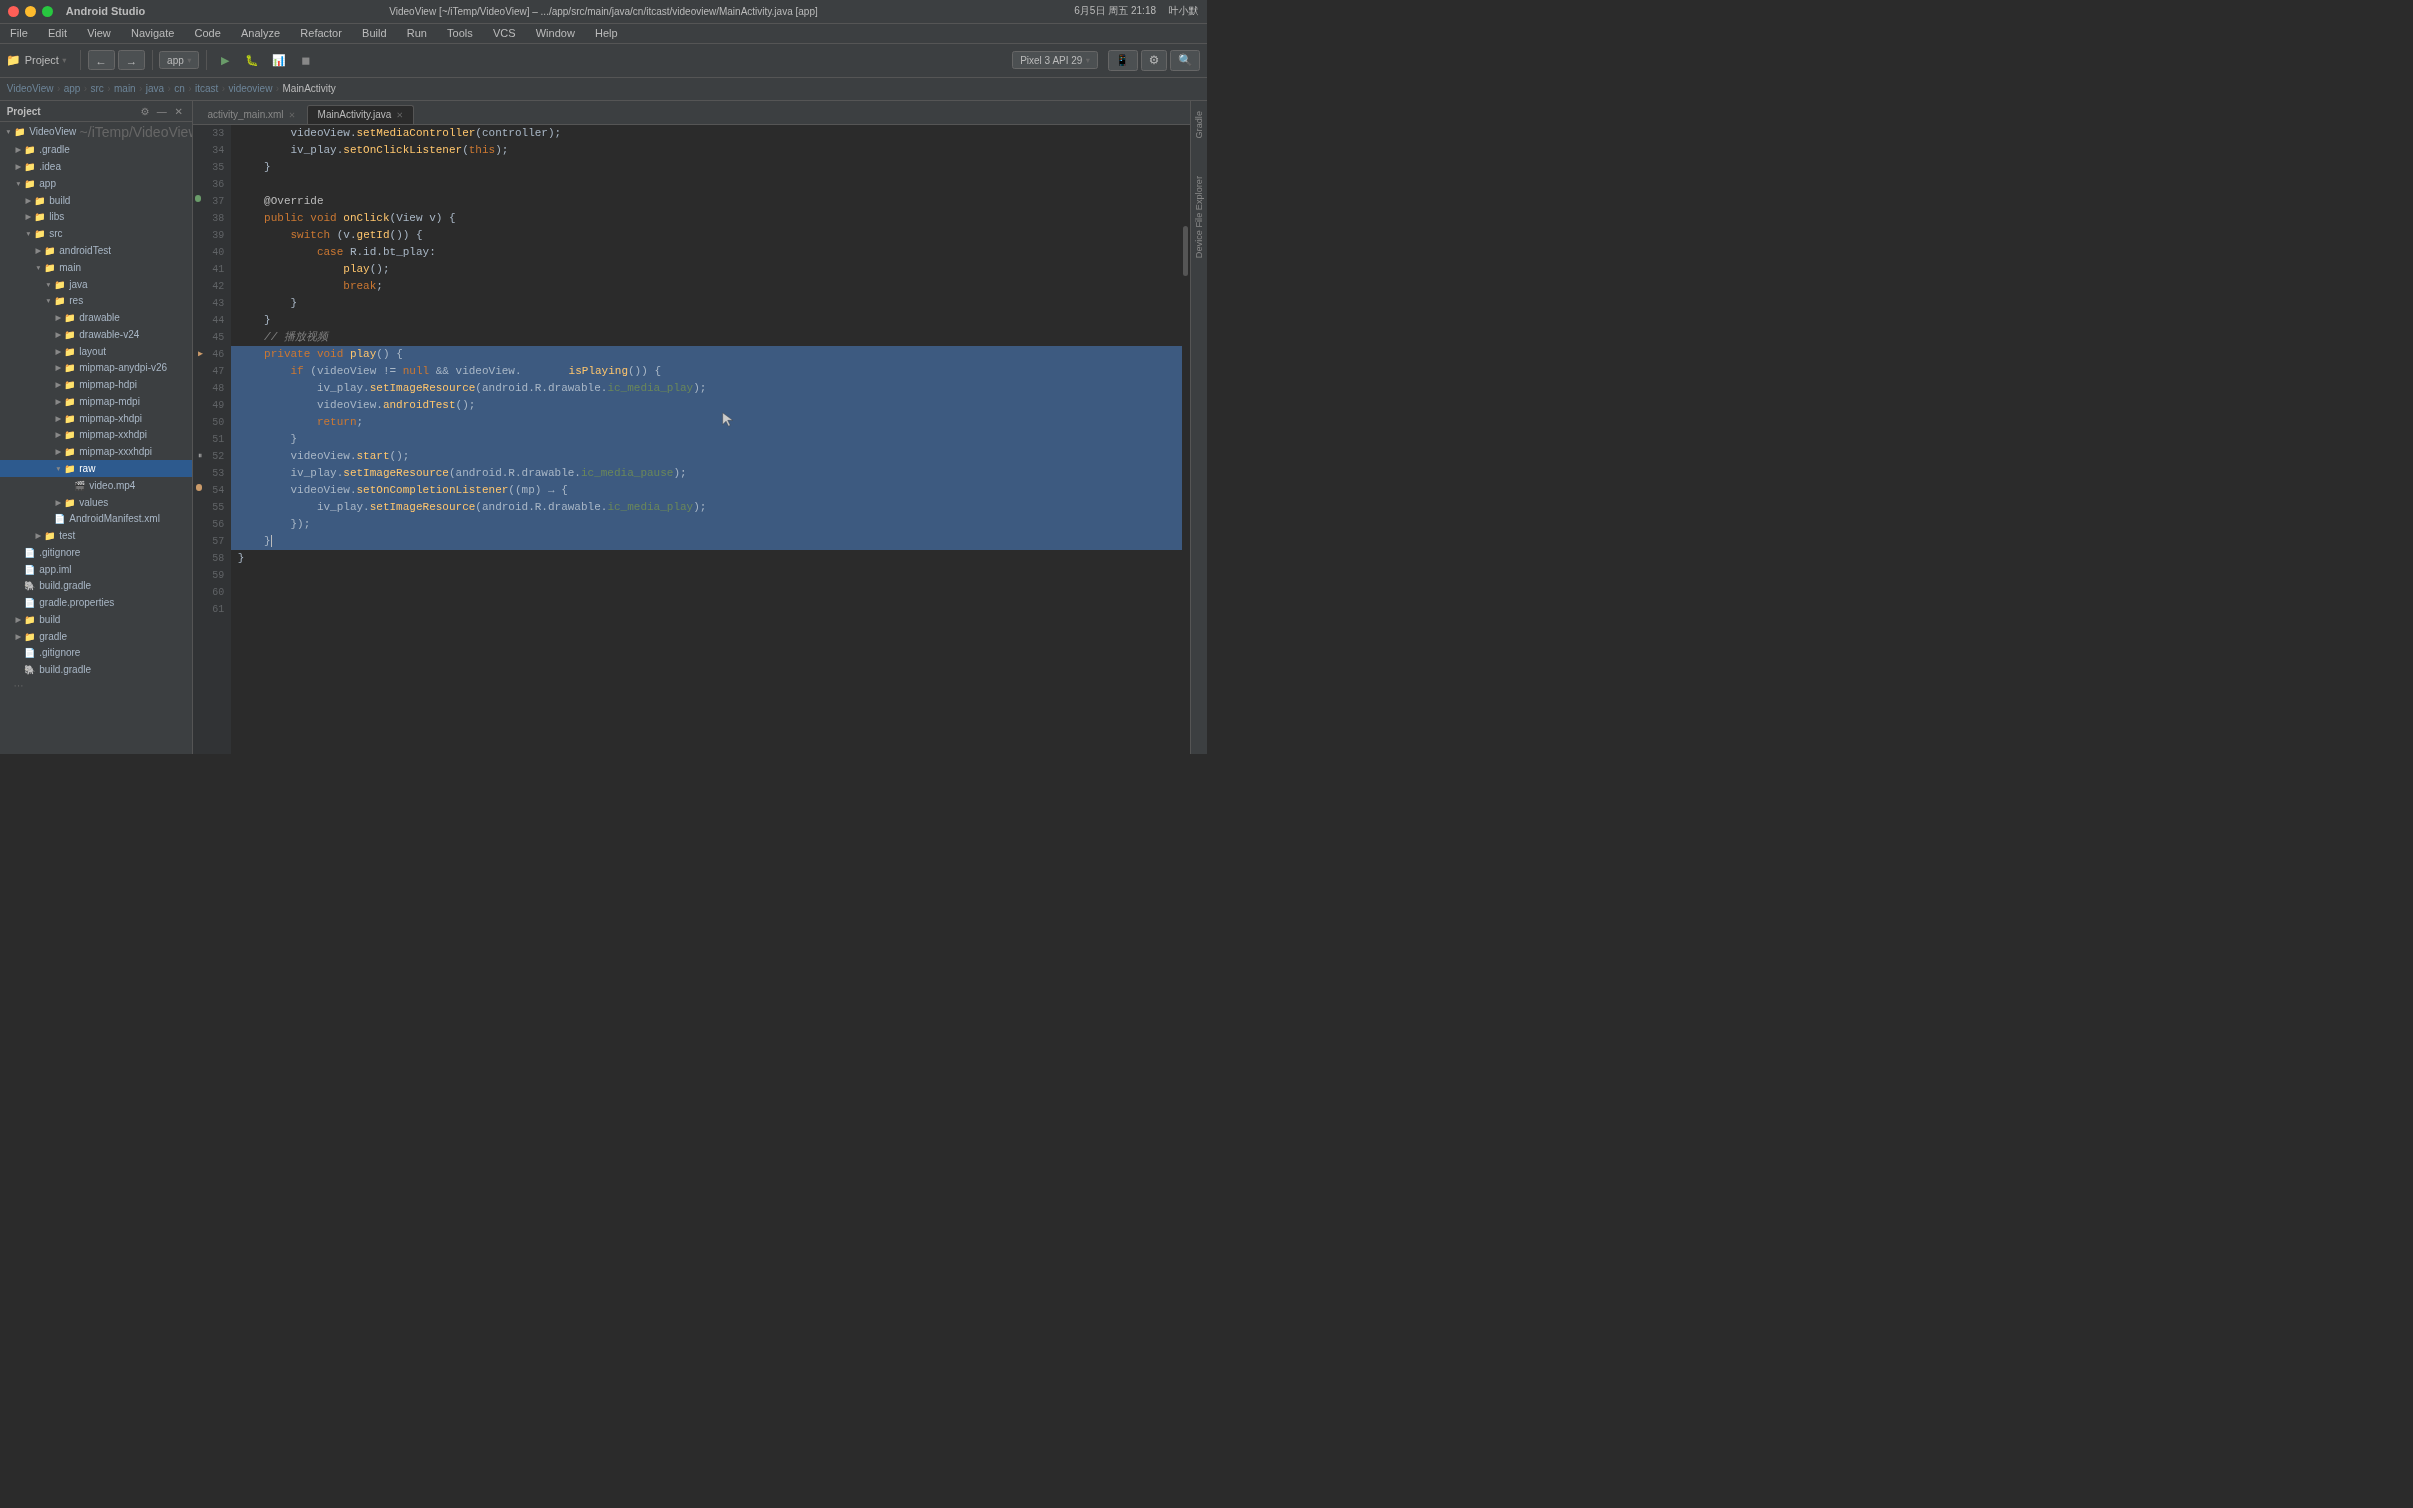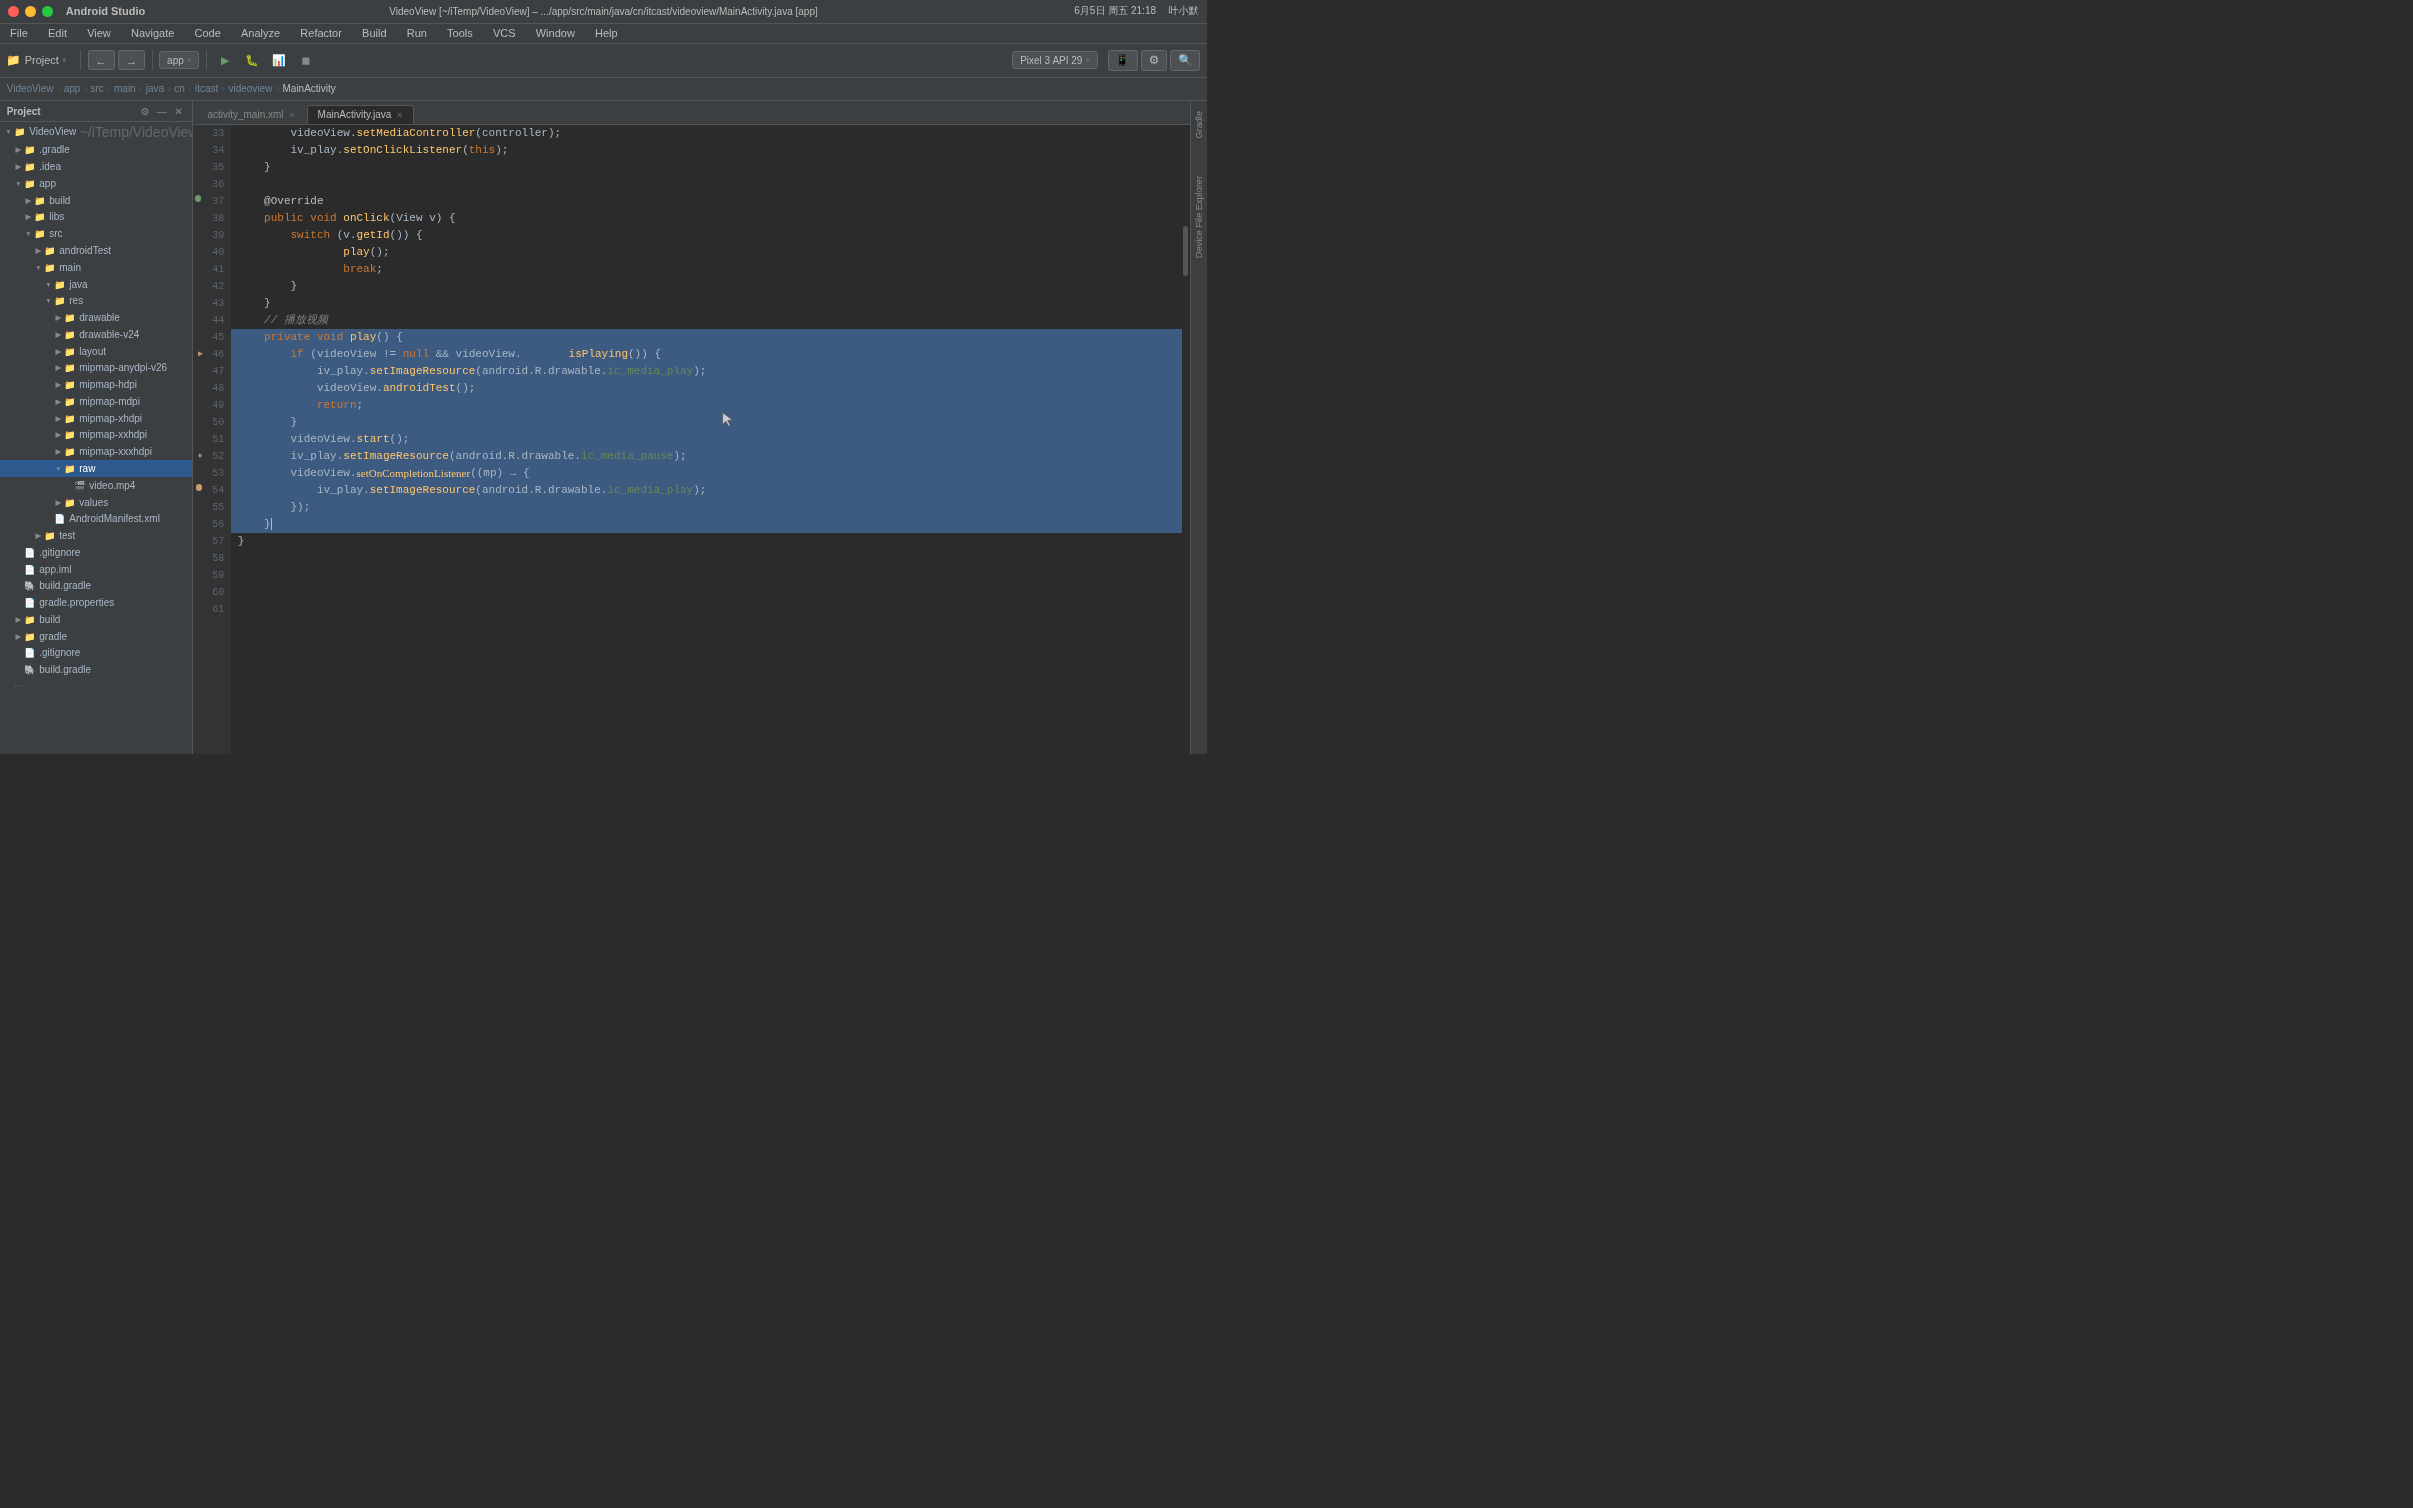--- a/index.html
+++ b/index.html
@@ -866,20 +866,23 @@
         <div class="code-line">
           <span style="color:#bbb;">    @Override</span>
         </div>
         <div class="code-line">
           <span style="color:#a9b7c6;">    </span><span style="color:#cc7832;">public void </span><span style="color:#ffc66d;">onClick</span><span style="color:#a9b7c6;">(View v) {</span>
         </div>
         <div class="code-line">
           <span style="color:#a9b7c6;">        </span><span style="color:#cc7832;">switch </span><span style="color:#a9b7c6;">(v.</span><span style="color:#ffc66d;">getId</span><span style="color:#a9b7c6;">()) {</span>
         </div>
         <div class="code-line">
+          <span style="color:#a9b7c6;">            </span><span style="color:#cc7832;">case </span><span style="color:#a9b7c6;">R.id.bt_play:</span>
+        </div>
+        <div class="code-line">
           <span style="color:#a9b7c6;">                </span><span style="color:#ffc66d;">play</span><span style="color:#a9b7c6;">();</span>
         </div>
         <div class="code-line">
           <span style="color:#a9b7c6;">                </span><span style="color:#cc7832;">break</span><span style="color:#a9b7c6;">;</span>
         </div>
         <div class="code-line">
           <span style="color:#a9b7c6;">        }</span>
         </div>
         <div class="code-line">
           <span style="color:#a9b7c6;">    }</span>
@@ -905,21 +908,21 @@
         <div class="code-line selected-range">
           <span style="color:#a9b7c6;">        }</span>
         </div>
         <div class="code-line selected-range">
           <span style="color:#a9b7c6;">        videoView.</span><span style="color:#ffc66d;">start</span><span style="color:#a9b7c6;">();</span>
         </div>
         <div class="code-line selected-range">
           <span style="color:#a9b7c6;">        iv_play.</span><span style="color:#ffc66d;">setImageResource</span><span style="color:#a9b7c6;">(android.R.drawable.</span><span style="color:#6a8759;">ic_media_pause</span><span style="color:#a9b7c6;">);</span>
         </div>
         <div class="code-line selected-range">
-          <span style="color:#a9b7c6;">        videoView.</span><span style="color:#ffc66d;font-family:Liberation Serif, serif;">setOnCompletionListener</span><span style="color:#a9b7c6;">((mp) → {</span>
+          <span style="color:#a9b7c6;">        videoView.</span><span style="color:#ffc66d;">setOnCompletionListener</span><span style="color:#a9b7c6;">((mp) → {</span>
         </div>
         <div class="code-line selected-range">
           <span style="color:#a9b7c6;">            iv_play.</span><span style="color:#ffc66d;">setImageResource</span><span style="color:#a9b7c6;">(android.R.drawable.</span><span style="color:#6a8759;">ic_media_play</span><span style="color:#a9b7c6;">);</span>
         </div>
         <div class="code-line selected-range">
           <span style="color:#a9b7c6;">        });</span>
         </div>
         <div class="code-line selected-range">
           <span style="color:#a9b7c6;">    }</span><span class="cursor-indicator"></span>
         </div>

